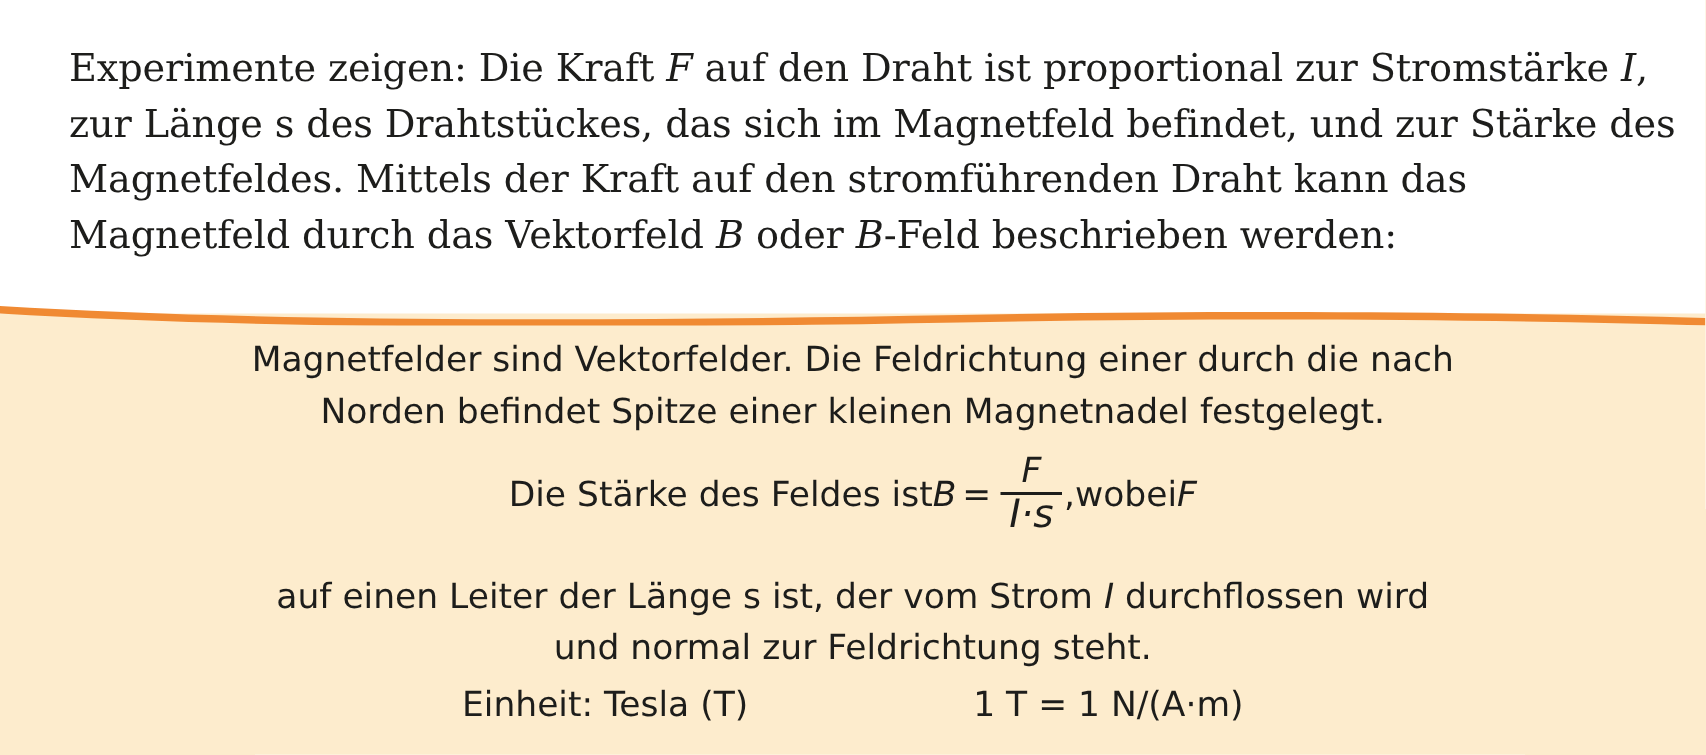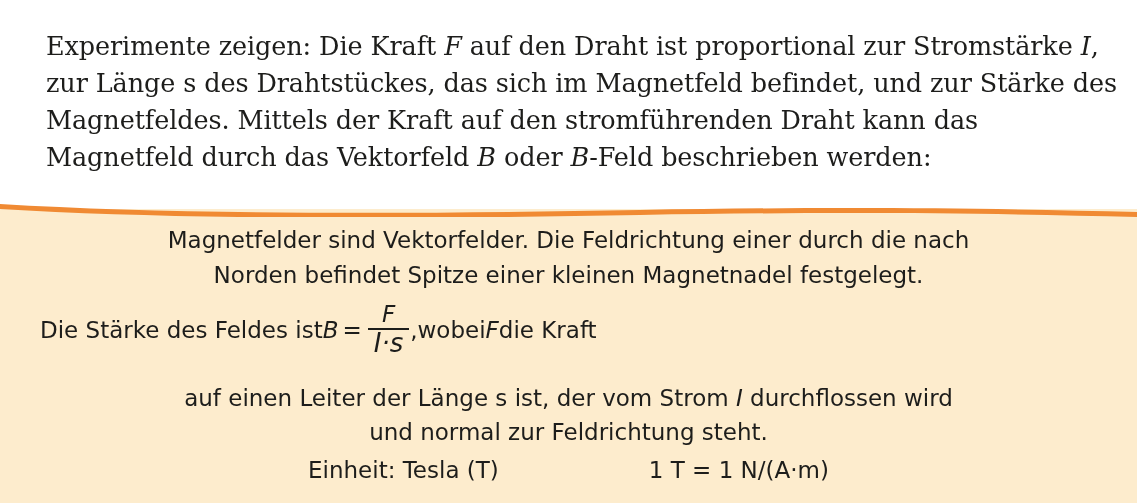--- a/index.html
+++ b/index.html
@@ -80,20 +80,21 @@
     line-height: 34px;
   }
   .box-line i {
     font-style: italic;
   }
 
   
   .formula-line {
     display: flex;
     align-items: center;
+    justify-content: center;
     margin-top: 10px;
     font-size: 23px;
     line-height: 28px;
   }
   .frac {
     display: inline-flex;
     flex-direction: column;
     align-items: center;
     justify-content: center;
     vertical-align: middle;
@@ -158,21 +159,20 @@
         <span>Die Stärke des Feldes ist </span>
         <span class="eqb">B</span>
         <span style="padding:0 5px 0 4px;">=</span>
         <span class="frac">
           <span class="num">F</span>
           <span class="bar"></span>
           <span class="den">I·s</span>
         </span>
         <span>,wobei </span>
         <span class="eqb">F</span>
-        <span> die Kraft</span>
       </div>
 
       <span class="box-line tight" style="margin-top:24px;"><span>auf einen Leiter der Länge s ist, der vom Strom </span><i>I</i><span> durchflossen wird</span></span>
 
       <span class="box-line tight">und normal zur Feldrichtung steht.</span>
 
       <div class="unit-row">
         <span>Einheit: Tesla (T)</span>
         <span class="spacer-units"></span>
         <span>1 T = 1 N/(A·m)</span>

